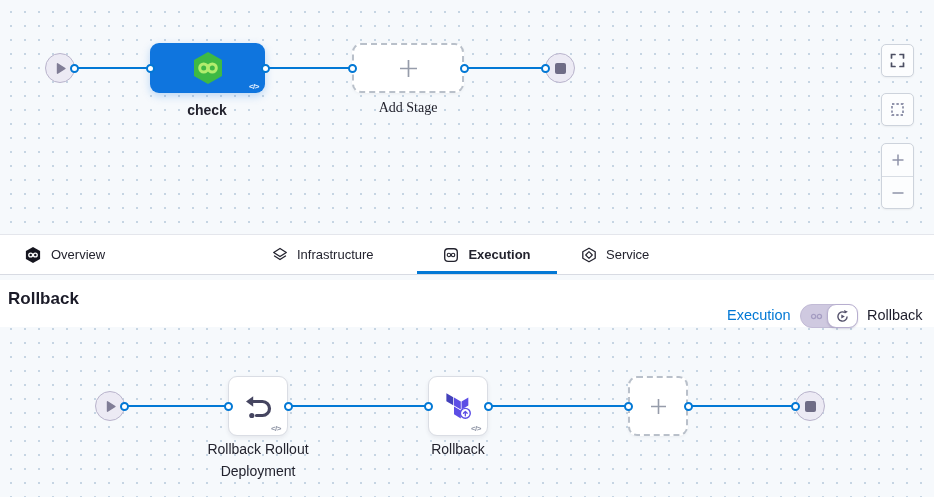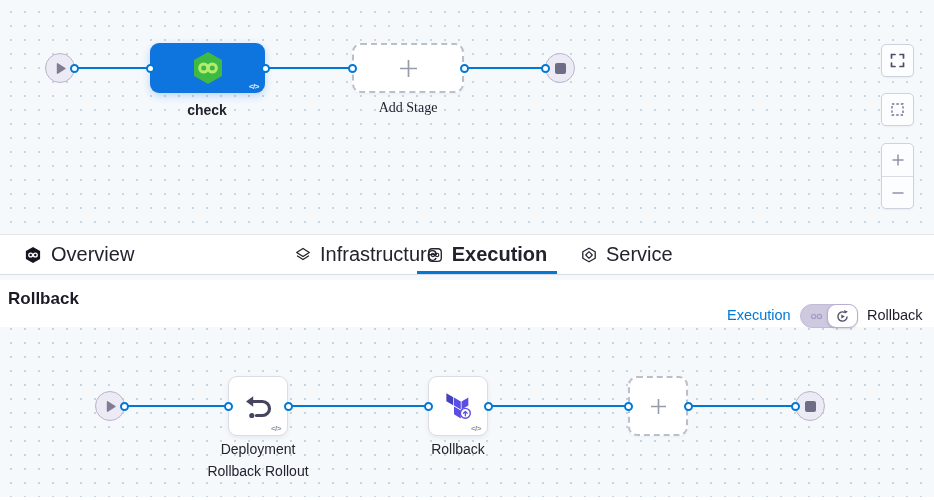--- a/index.html
+++ b/index.html
@@ -64,21 +64,21 @@
     display:flex; align-items:center; justify-content:center; cursor:pointer; z-index:4;
   }
   #ctrl-zoom { flex-direction:column; padding:0; }
   .zoom-half { width:100%; height:32px; display:flex; align-items:center; justify-content:center; cursor:pointer; }
   #zoom-out-btn { border-top:1px solid #d8dde4; }
 
   
   #tabbar { position:absolute; top:234px; left:0; width:934px; height:41px;
             background:#fff; border-top:1px solid #e4e6ec; border-bottom:1px solid #d8dbe3; z-index:5; }
   .tab { position:absolute; top:0; height:39px; display:flex; align-items:center; gap:9px;
-         font-size:20px; color:#23232e; cursor:pointer; }
+         font-size:13px; color:#23232e; cursor:pointer; }
   .tab-active { font-weight:700; justify-content:center; }
   .tab-underline { position:absolute; left:0; right:0; bottom:0; height:3px; background:#0278d5; }
 
   
   #rollback-band { position:absolute; top:280px; left:0; width:934px; height:47px;
                    background:#fff; z-index:4; }
   #rollback-title { position:absolute; left:8px; top:9px; font-size:17px; font-weight:600; color:#1b1b28; }
   #mode-exec-label { position:absolute; left:727px; top:27px; font-size:14.5px; color:#0278d5;
                      font-weight:500; cursor:pointer; }
   #mode-toggle { position:absolute; left:800px; top:24px; width:58px; height:24px;
@@ -166,21 +166,21 @@
     <div class="tab" style="left:24px;">
       <svg width="18" height="18" viewBox="0 0 18 18">
         <polygon points="9,1 16.1,5.1 16.1,12.9 9,17 1.9,12.9 1.9,5.1" fill="#15151f"></polygon>
         <circle cx="6.7" cy="9" r="1.9" stroke="#fff" stroke-width="1.35" fill="none"></circle>
         <circle cx="11.3" cy="9" r="1.9" stroke="#fff" stroke-width="1.35" fill="none"></circle>
       </svg>
       <span>Overview</span>
     </div>
 
 
-    <div class="tab" style="left:295px;">
+    <div class="tab" style="left:272px;">
       <svg width="16" height="16" viewBox="0 0 16 16">
         <polygon points="8,1.5 14.3,5.5 8,9.5 1.7,5.5" stroke="#23232e" stroke-width="1.3" fill="none" stroke-linejoin="round"></polygon>
         <path d="M2.5,9 L8,12.5 L13.5,9" stroke="#23232e" stroke-width="1.3" fill="none" stroke-linejoin="round" stroke-linecap="round"></path>
       </svg>
       <span>Infrastructure</span>
     </div>
 
     <div class="tab tab-active" style="left:417px; width:140px;">
       <svg width="16" height="16" viewBox="0 0 16 16">
         <rect x="1.7" y="1.7" width="12.6" height="12.6" rx="3.4" stroke="#23232e" stroke-width="1.35" fill="none"></rect>
@@ -213,22 +213,22 @@
 
     <div class="stage-node node-white" style="left:228px; top:101px; width:60px; height:60px;">
       <svg width="31" height="31" viewBox="0 0 31 31">
         <path d="M9.5,10.5 H19.5 a7,7 0 0 1 0,14 H13.5" fill="none" stroke="#454560" stroke-width="3.2" stroke-linecap="round"></path>
         <polygon points="10.2,5.2 10.2,15.8 3,10.5" fill="#454560"></polygon>
         <circle cx="8.8" cy="24.5" r="2.6" fill="#454560"></circle>
       </svg>
       <span class="code-badge on-white">&lt;/&gt;</span>
     </div>
     <div class="node-label" style="left:183px; top:163px;">
+      <div>Rollback Rollout</div>
       <div>Deployment</div>
-      <div>Rollback Rollout</div>
     </div>
 
     <div class="port" style="left:283.5px; top:126.5px;"></div>
     <div class="pipe-line" style="left:290px; top:130px; width:136px;"></div>
     <div class="port" style="left:423.5px; top:126.5px;"></div>
 
     <div class="stage-node node-white" style="left:428px; top:101px; width:60px; height:60px;">
       <svg width="28" height="28" viewBox="0 0 26 26">
         <polygon points="2.2,1.1 8.6,4.8 8.6,12.2 2.2,8.5" fill="#4341bb"></polygon>
         <polygon points="9.3,5.2 15.6,8.9 15.6,16.3 9.3,12.6" fill="#5c4ee5"></polygon>

